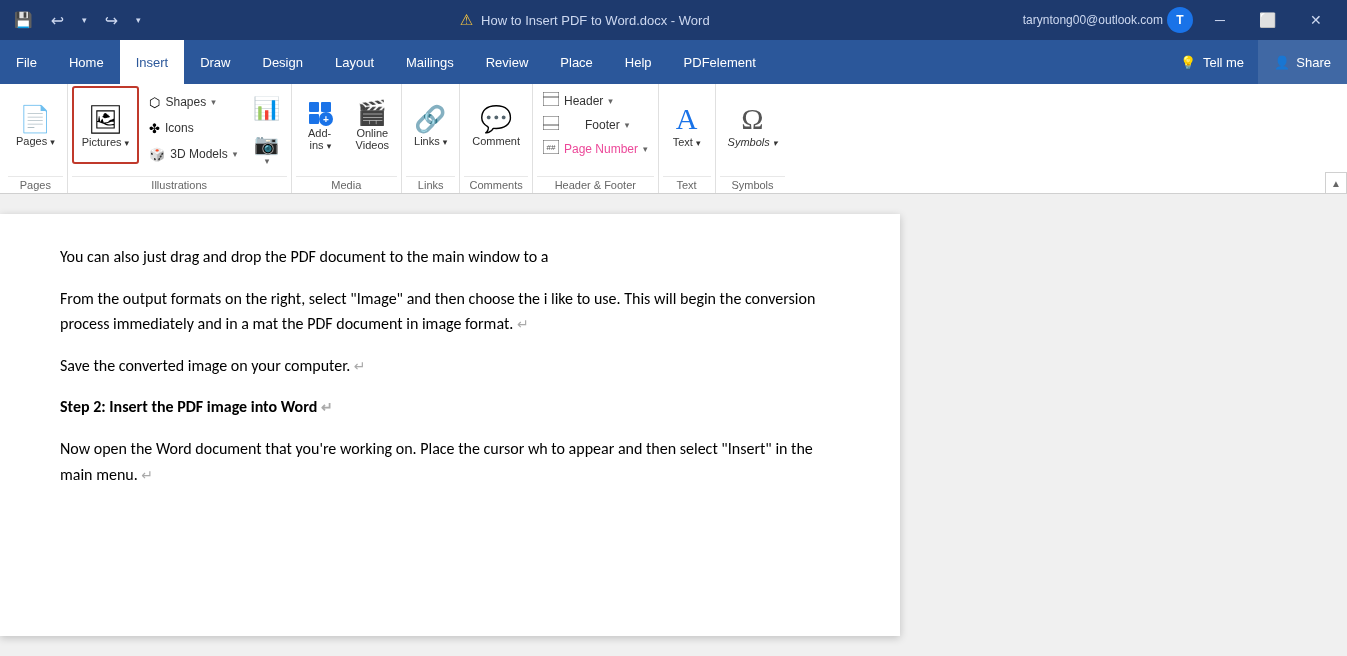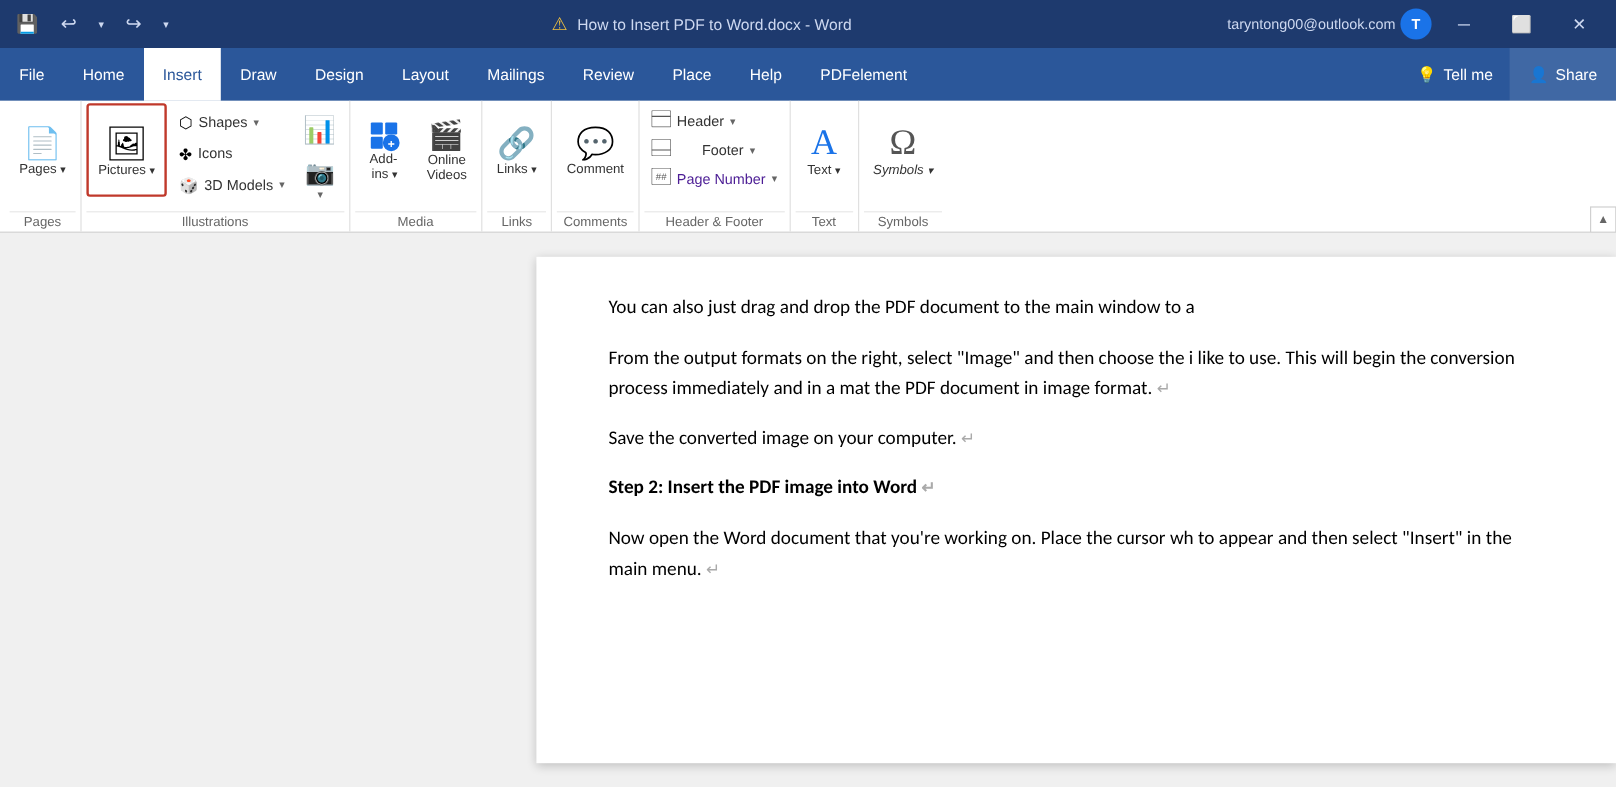--- a/index.html
+++ b/index.html
@@ -102,21 +102,21 @@
     .ribbon-wrapper {
       position: relative;
     }
 
     
     .doc-area {
       background: #f0f0f0;
       flex: 1;
       overflow: hidden;
       display: flex;
-      justify-content: flex-end;
+      justify-content: flex-start;
       padding: 20px 0;
       height: calc(656px - 40px - 44px - 110px);
     }
     .doc-page {
       background: white;
       width: 900px;
       min-height: 400px;
       box-shadow: 0 2px 8px rgba(0,0,0,0.2);
       padding: 30px 60px;
       font-family: 'Calibri', 'Segoe UI', Arial, sans-serif;
@@ -353,21 +353,21 @@
             <span style="font-size:12px;color:#333;margin-left:21px;">Footer</span>
             <span style="font-size:9px;color:#666;">▾</span>
           </div>
           <div class="hf-item">
             <span>
               <svg width="16" height="14" viewBox="0 0 16 14">
                   <rect x="0" y="0" width="16" height="14" rx="1" fill="none" stroke="#555" stroke-width="1"></rect>
                   <text x="8" y="10" text-anchor="middle" font-size="8" fill="#555">##</text>
                 </svg>
             </span>
-            <span style="font-size:12px;color:#4c1d95;">Page Number</span>
+            <span style="font-size:12px;color:#ec4899;">Page Number</span>
             <span style="font-size:9px;color:#666;">▾</span>
           </div>
         </div>
       </div>
       <div class="group-name">Header &amp; Footer</div>
     </div>
 
     <div class="group-wrapper">
       <div class="group-content">
         <div class="table-btn">

